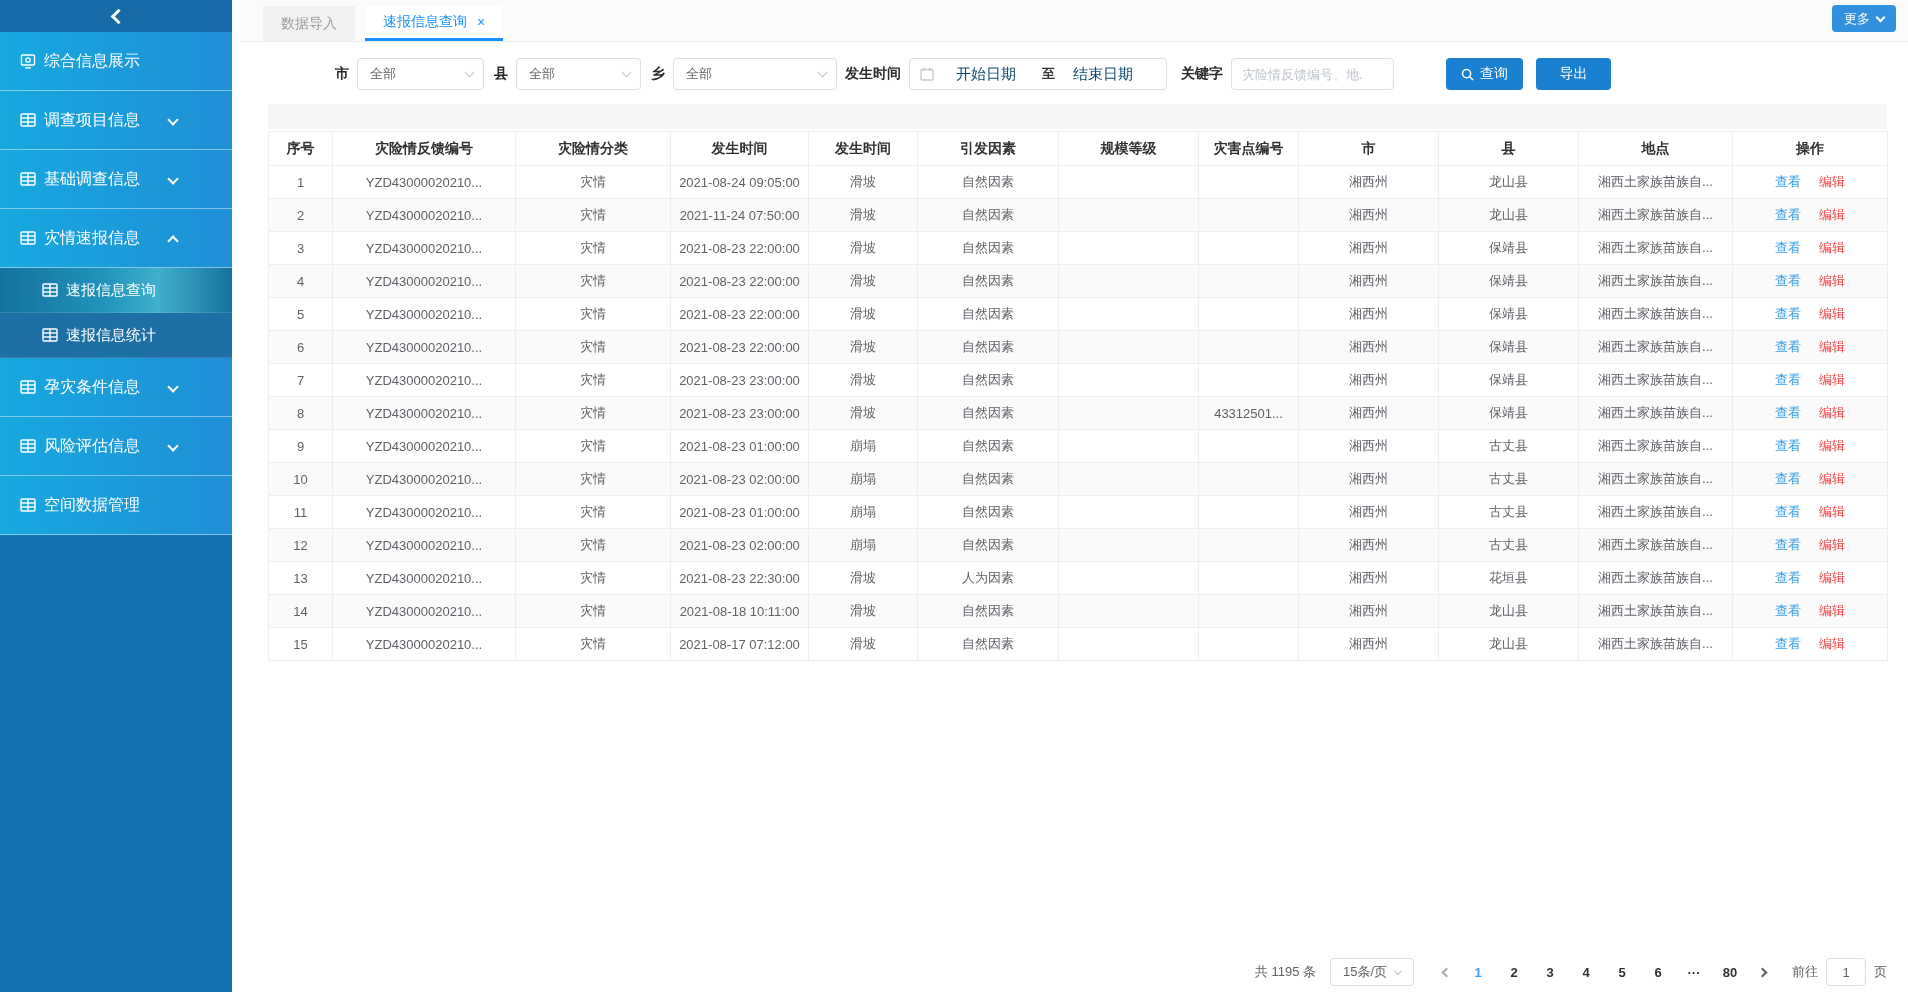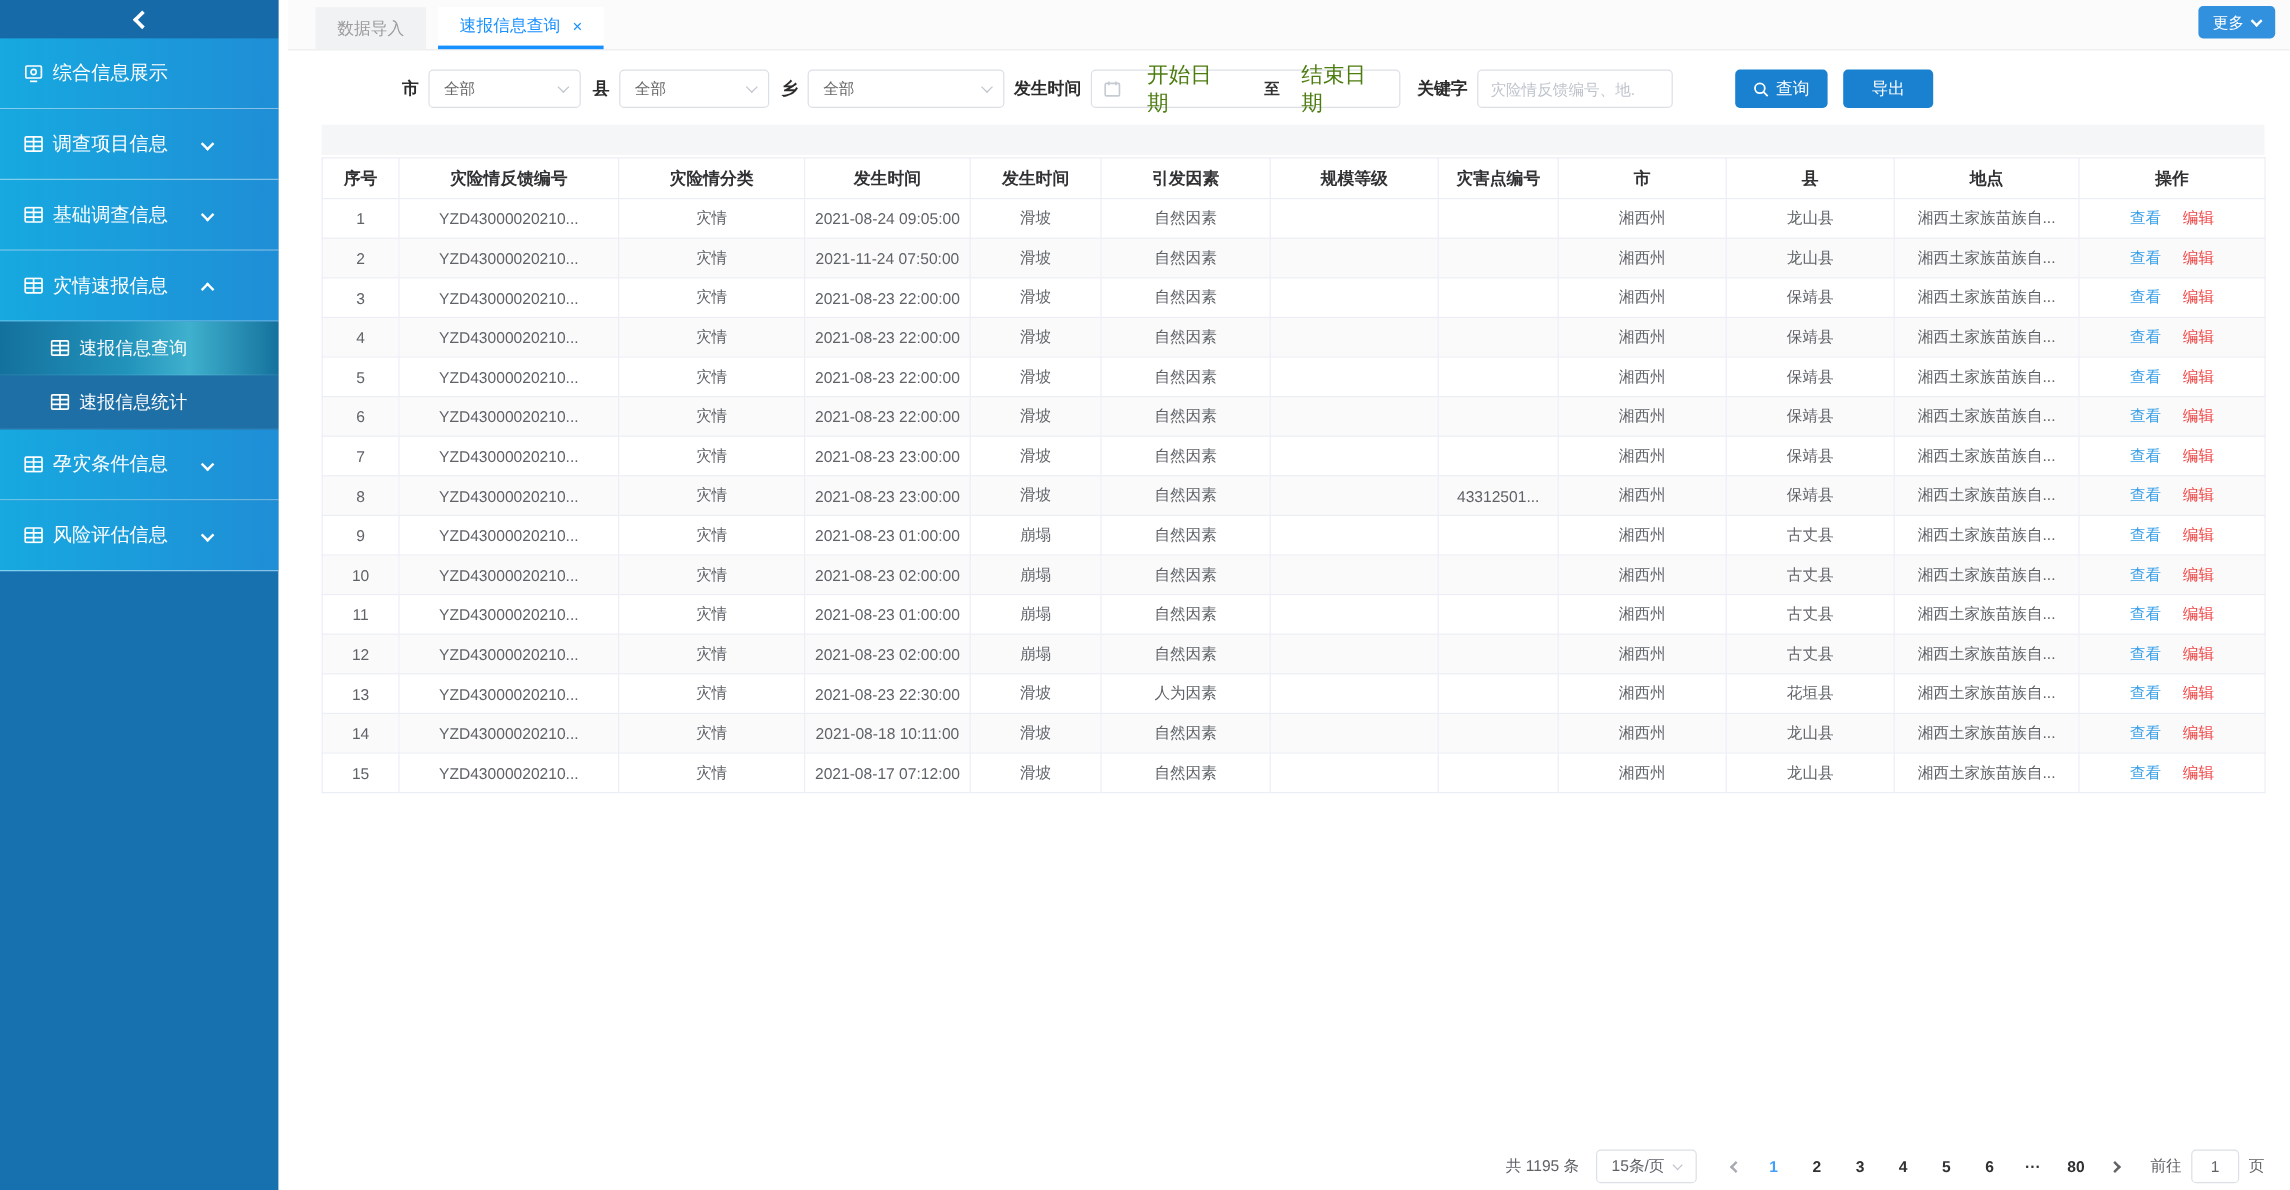--- a/index.html
+++ b/index.html
@@ -45,21 +45,21 @@
   .f-label { margin-right:8px; white-space:nowrap; font-weight:bold; color:#2b2b2b; }
   .select { height:32px; border:1px solid #dcdfe6; border-radius:4px; background:#fff;
             display:flex; align-items:center; padding:0 10px 0 12px; color:#666; font-size:13px; cursor:pointer; }
   .select .sel-chev { margin-left:auto; width:7px; height:7px; border-right:1.6px solid #c0c4cc;
                       border-bottom:1.6px solid #c0c4cc; transform:rotate(45deg); margin-top:-3px; }
   .sel-city { width:127px; margin-right:10px; }
   .sel-county { width:125px; margin-right:10px; }
   .sel-town { width:164px; margin-right:8px; }
   .daterange { width:258px; height:32px; border:1px solid #dcdfe6; border-radius:4px; background:#fff;
                display:flex; align-items:center; padding:0 10px; gap:8px; margin-right:6px; cursor:text; }
-  .daterange .ph { color:#4d7c0f; font-size:18px; }
+  .daterange .ph { color:#0c4a6e; font-size:15px; }
   .daterange .to { color:#333; font-size:13px; font-weight:bold; }
   .kw-input { width:163px; height:32px; border:1px solid #dcdfe6; border-radius:4px; padding:0 10px;
               font-size:13px; color:#333; outline:none; font-family:inherit; }
   .kw-input::placeholder { color:#bfc4cc; }
   .btn { height:32px; border:none; border-radius:4px; background:#1981d0; color:#fff; font-size:14px;
          display:flex; align-items:center; justify-content:center; gap:6px; cursor:pointer; font-family:inherit; }
   .btn-query { width:77px; margin-left:52px; }
   .btn-export { width:75px; margin-left:13px; }
 
   
@@ -190,20 +190,31 @@
           <span class="sb-icon">
             <svg width="16" height="14" viewBox="0 0 16 14">
               <rect x="1" y="1" width="14" height="12" rx="1" fill="none" stroke="#fff" stroke-width="1.4"></rect>
               <line x1="8" y1="1" x2="8" y2="13" stroke="#fff" stroke-width="1.4"></line>
               <line x1="1" y1="5" x2="15" y2="5" stroke="#fff" stroke-width="1.4"></line>
               <line x1="1" y1="9" x2="15" y2="9" stroke="#fff" stroke-width="1.4"></line>
             </svg>
           </span>
           <span class="sb-label">风险评估信息</span>
           <span class="sb-chev down"></span>
+        </div>
+        <div class="sb-item top">
+          <span class="sb-icon">
+            <svg width="16" height="14" viewBox="0 0 16 14">
+              <rect x="1" y="1" width="14" height="12" rx="1" fill="none" stroke="#fff" stroke-width="1.4"></rect>
+              <line x1="8" y1="1" x2="8" y2="13" stroke="#fff" stroke-width="1.4"></line>
+              <line x1="1" y1="5" x2="15" y2="5" stroke="#fff" stroke-width="1.4"></line>
+              <line x1="1" y1="9" x2="15" y2="9" stroke="#fff" stroke-width="1.4"></line>
+            </svg>
+          </span>
+          <span class="sb-label">空间数据管理</span>
         </div>
       </div>
   </div>
 
   <div class="main">
 
     <div class="tabbar">
       <div class="tab inactive">
         <span>数据导入</span>
       </div>

